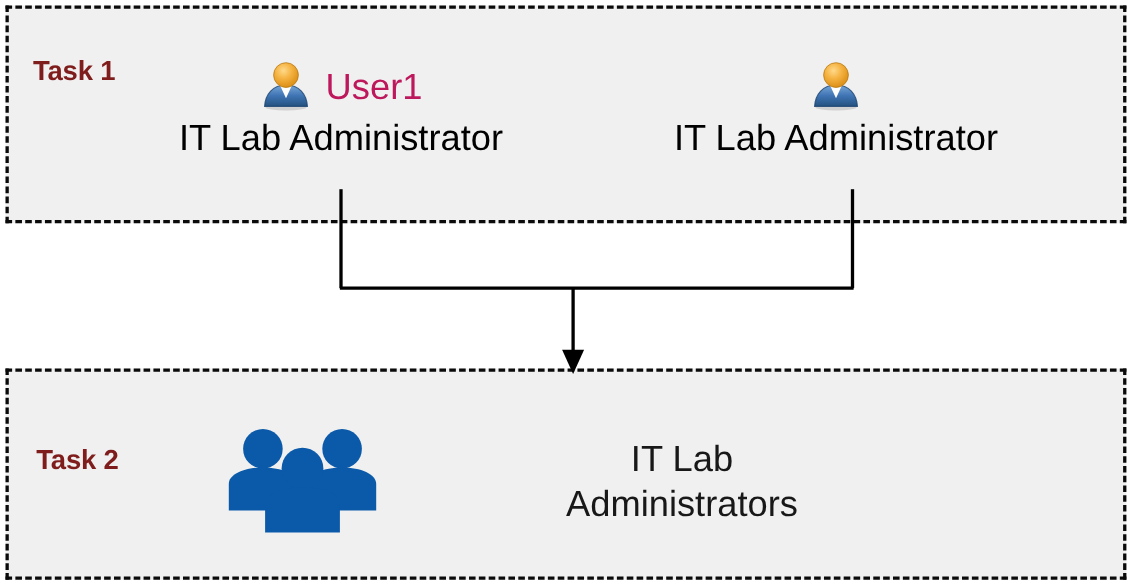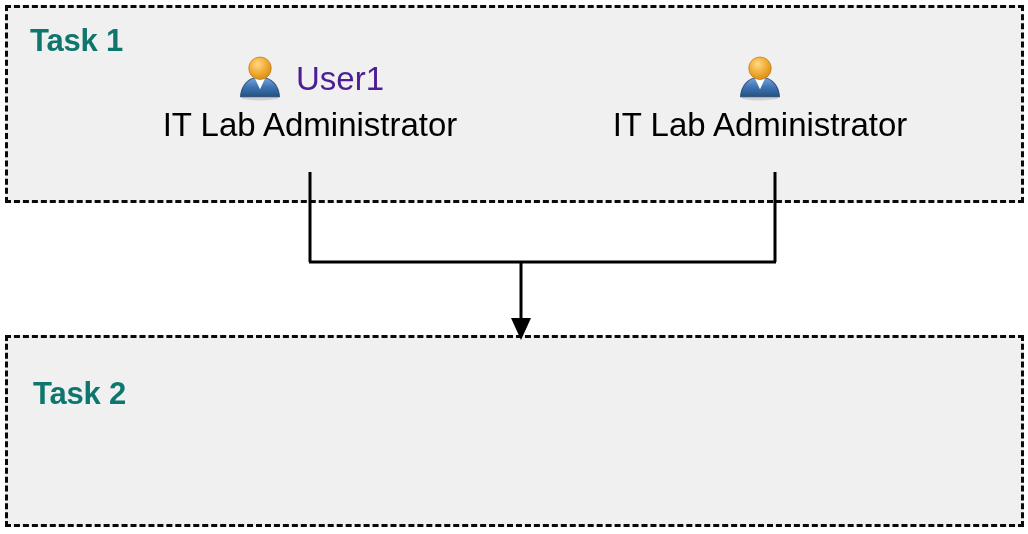--- a/index.html
+++ b/index.html
@@ -26,25 +26,26 @@
     border: 3px dashed #0a0a0a;
     box-sizing: border-box;
   }
   #task1-box { left: 5px;  top: 5px;   width: 1019px; height: 198px; }
   #task2-box { left: 5px;  top: 335px; width: 1019px; height: 192px; }
 
   .task-label {
     position: absolute;
     font-family: "Liberation Sans", sans-serif;
     font-weight: bold;
-    font-size: 31px;
+    font-size: 25px;
     letter-spacing: -0.2px;
-    color: #0f766e;
+    color: #7f1d1d;
     white-space: nowrap;
     line-height: 1;
+    margin-top: 28px;
   }
   #task1-label { left: 30px; top: 25px; }
   #task2-label { left: 33px; top: 378px; text-align: center; }
 
   
   .person {
     position: absolute;
     text-align: center;
     white-space: nowrap;
   }
@@ -55,21 +56,21 @@
     display: flex;
     align-items: center;
     justify-content: center;
     gap: 12px;
     height: 52px;
   }
   .person-name {
     font-family: "Liberation Sans", sans-serif;
     font-size: 33px;
     font-weight: 300;
-    color: #4c1d95;
+    color: #be185d;
     line-height: 1;
   }
   .person-role {
     font-family: "Liberation Sans", sans-serif;
     font-size: 33px;
     font-weight: 300;
     color: #000000;
     line-height: 1;
     margin-top: 4px;
   }
@@ -173,20 +174,39 @@
         <circle cx="32" cy="19" r="15" fill="none" stroke="#b4740c" stroke-width="1.2" opacity="0.75"></circle>
       </svg>
     </div>
     <div class="person-role">IT Lab Administrator</div>
   </div>
 
   <div id="task2-box" class="task-box"></div>
 
   <div id="task2-label" class="task-label">Task 2</div>
 
+  <div id="group-row">
+    <svg class="group-icon" viewBox="0 0 150 102">
+      <g fill="#0b5aa9">
+
+        <circle cx="39" cy="22" r="18"></circle>
+        <path d="M8 78 L8 54 C8 45 22 39 39 39 C56 39 70 45 70 54 L70 78 Z"></path>
+
+        <circle cx="111" cy="22" r="18"></circle>
+        <path d="M80 78 L80 54 C80 45 94 39 111 39 C128 39 142 45 142 54 L142 78 Z"></path>
+
+        <circle cx="75" cy="40" r="19"></circle>
+        <path d="M41 98 L41 72 C41 63 56 57 75 57 C94 57 109 63 109 72 L109 98 Z"></path>
+      </g>
+    </svg>
+    <div class="group-name">
+      <div>IT Lab</div>
+      <div>Administrators</div>
+    </div>
+  </div>
 
   <svg id="connector" viewBox="0 0 1028 534">
 
     <line x1="310" y1="172" x2="310" y2="262" stroke="#000000" stroke-width="3"></line>
 
     <line x1="775" y1="172" x2="775" y2="262" stroke="#000000" stroke-width="3"></line>
 
     <line x1="309" y1="262" x2="776" y2="262" stroke="#000000" stroke-width="3"></line>
 
     <line x1="521" y1="262" x2="521" y2="327" stroke="#000000" stroke-width="3"></line>

